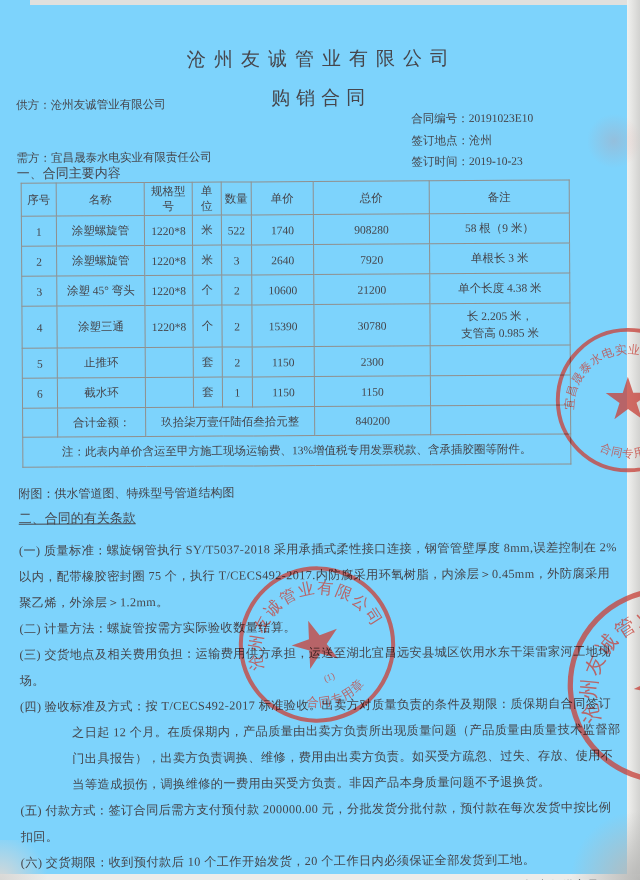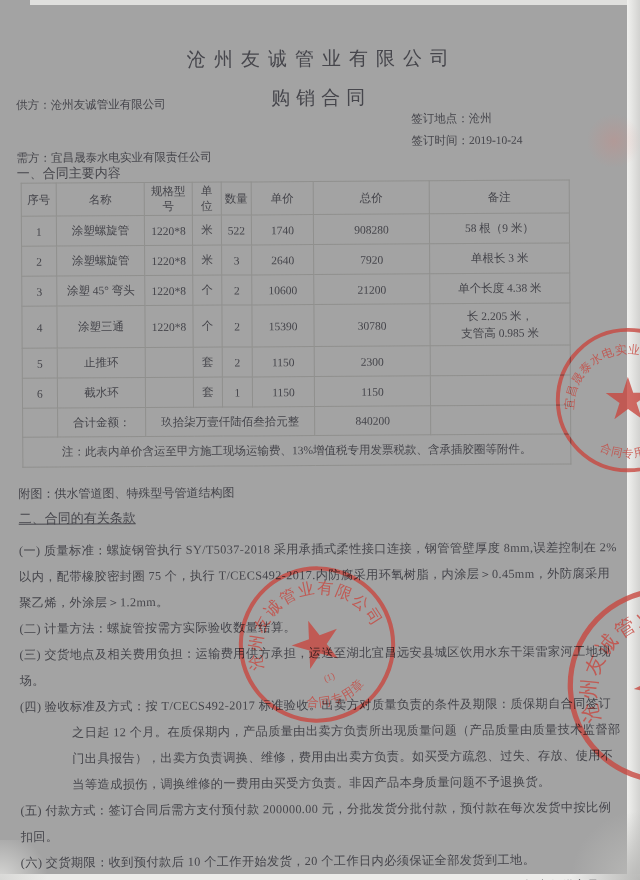--- a/index.html
+++ b/index.html
@@ -1,18 +1,18 @@
 <!DOCTYPE html>
 <html><head>
 <meta charset="utf-8">
 <style>
   html,body{margin:0;padding:0;background:#ffffff;}
   .page{
     position:relative;width:640px;height:880px;overflow:hidden;
-    background:#a3a3a3;
+    background:#7dd3fc;
     font-family:"Liberation Serif","DejaVu Serif",serif;
     color:#3f3f44;
   }
   
   .edge-top{position:absolute;left:30px;top:0;width:610px;height:5px;background:#e0e0de;}
   .edge-right{position:absolute;right:0;top:0;width:13px;height:880px;
     background:linear-gradient(to right,#f1f1ef,#d2d2d0);}
   .edge-bottom{position:absolute;left:0;bottom:0;width:640px;height:6px;background:#ececea;}
   .corner-br{position:absolute;right:0;bottom:0;width:70px;height:70px;
     background:radial-gradient(circle at 100% 100%,#b9b9b7 0%,rgba(185,185,183,0) 70%);}
@@ -87,22 +87,23 @@
     <h1 class="company-title">沧州友诚管业有限公司</h1>
     <h2 class="doc-title">购销合同</h2>
 
     <div class="meta meta-supplier">
       <span>供方：</span><span>沧州友诚管业有限公司</span>
     </div>
     <div class="meta meta-buyer">
       <span>需方：</span><span>宜昌晟泰水电实业有限责任公司</span>
     </div>
     <div class="meta meta-right">
+      <div><span>合同编号：</span><span>20191023E10</span></div>
       <div><span>签订地点：</span><span>沧州</span></div>
-      <div><span>签订时间：</span><span>2019-10-24</span></div>
+      <div><span>签订时间：</span><span>2019-10-23</span></div>
     </div>
 
     <h3 class="sec-heading sec1">一、合同主要内容</h3>
 
     <table class="items">
       <colgroup>
         <col style="width:35px">
           <col style="width:88px">
           <col style="width:48px">
           <col style="width:29px">

